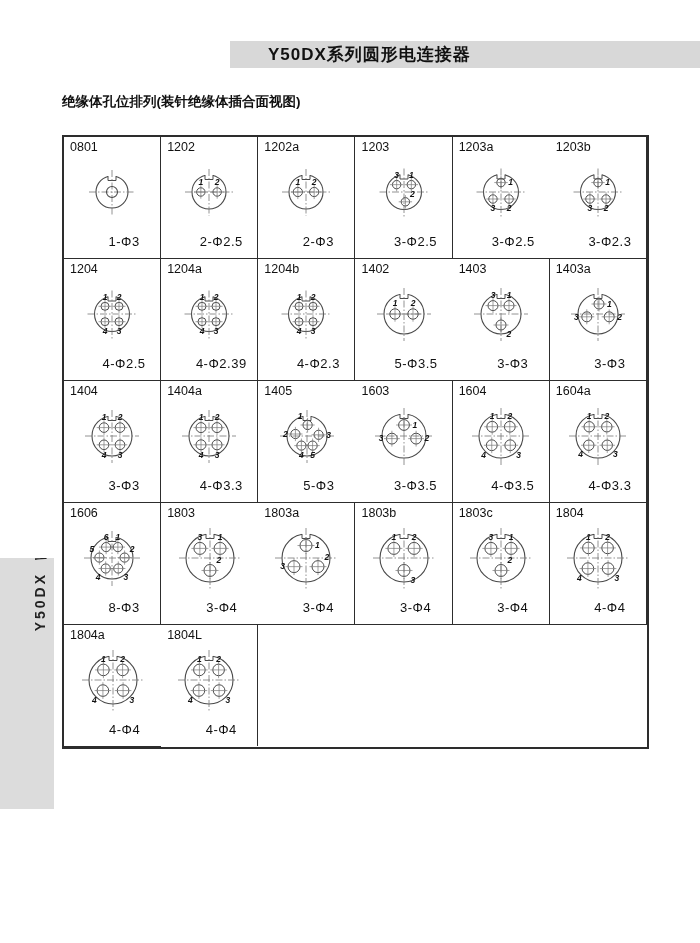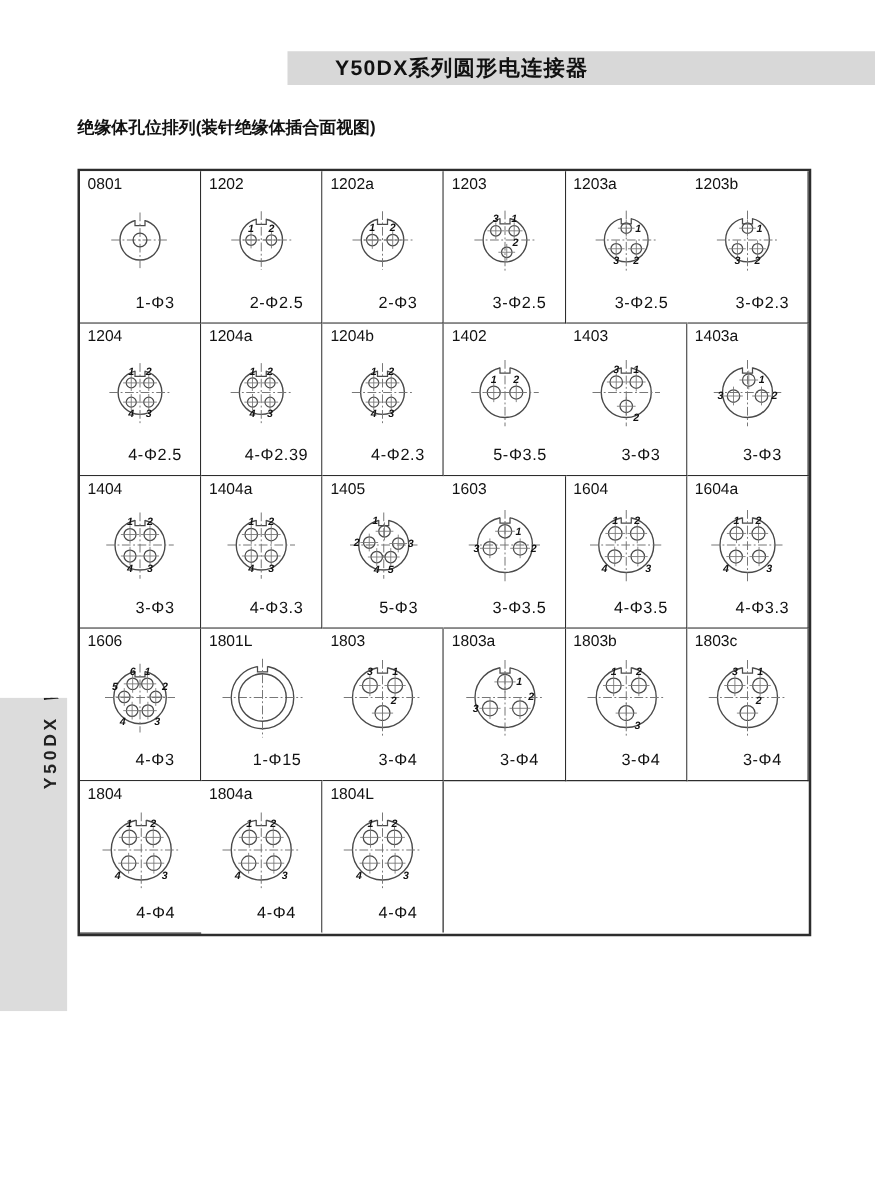--- a/index.html
+++ b/index.html
@@ -517,33 +517,21 @@
           <text x="73.69999999999999" y="33.98" text-anchor="start" font-size="8.5" font-weight="bold" font-style="italic" font-family="&quot;Liberation Sans&quot;, sans-serif" fill="#111">2</text>
           <circle cx="49.7" cy="50.5" r="4.6" fill="none" stroke="#4a4a4a" stroke-width="1"></circle>
           <line x1="42.6" y1="50.5" x2="56.800000000000004" y2="50.5" stroke="#777777" stroke-width="0.7"></line>
           <line x1="49.7" y1="43.4" x2="49.7" y2="57.6" stroke="#777777" stroke-width="0.7"></line>
           <text x="44.6" y="62.1" text-anchor="end" font-size="8.5" font-weight="bold" font-style="italic" font-family="&quot;Liberation Sans&quot;, sans-serif" fill="#111">4</text>
           <circle cx="62.3" cy="50.5" r="4.6" fill="none" stroke="#4a4a4a" stroke-width="1"></circle>
           <line x1="55.199999999999996" y1="50.5" x2="69.39999999999999" y2="50.5" stroke="#777777" stroke-width="0.7"></line>
           <line x1="62.3" y1="43.4" x2="62.3" y2="57.6" stroke="#777777" stroke-width="0.7"></line>
           <text x="67.39999999999999" y="62.1" text-anchor="start" font-size="8.5" font-weight="bold" font-style="italic" font-family="&quot;Liberation Sans&quot;, sans-serif" fill="#111">3</text>
         </svg>
-        <div class="spec">4-Φ3</div>
-      </div>
-      <div class="cell">
-        <div class="model">1801L</div>
-        <svg width="112" height="84" viewBox="0 0 112 84" class="diagram">
-          <circle cx="56" cy="40" r="25" fill="none" stroke="#4a4a4a" stroke-width="1.1"></circle>
-          <rect x="52" y="13" width="8" height="6" fill="#ffffff"></rect>
-          <path d="M 52 15 L 52 19.5 L 60 19.5 L 60 15" fill="none" stroke="#4a4a4a" stroke-width="1"></path>
-          <line x1="24" y1="40" x2="88" y2="40" stroke="#777777" stroke-width="0.8" stroke-dasharray="7 2 1.5 2"></line>
-          <line x1="56" y1="9" x2="56" y2="72" stroke="#777777" stroke-width="0.8" stroke-dasharray="7 2 1.5 2"></line>
-          <circle cx="56" cy="40" r="19" fill="none" stroke="#4a4a4a" stroke-width="1.1"></circle>
-        </svg>
-        <div class="spec">1-Φ15</div>
+        <div class="spec">8-Φ3</div>
       </div>
       <div class="cell">
         <div class="model">1803</div>
         <svg width="112" height="84" viewBox="0 0 112 84" class="diagram">
           <circle cx="56" cy="40" r="24" fill="none" stroke="#4a4a4a" stroke-width="1.1"></circle>
           <rect x="52" y="14" width="8" height="6" fill="#ffffff"></rect>
           <path d="M 52 16 L 52 20.5 L 60 20.5 L 60 16" fill="none" stroke="#4a4a4a" stroke-width="1"></path>
           <line x1="25" y1="40" x2="87" y2="40" stroke="#777777" stroke-width="0.8" stroke-dasharray="7 2 1.5 2"></line>
           <line x1="56" y1="10" x2="56" y2="71" stroke="#777777" stroke-width="0.8" stroke-dasharray="7 2 1.5 2"></line>
           <circle cx="45.92" cy="30.4" r="6" fill="none" stroke="#4a4a4a" stroke-width="1"></circle>

